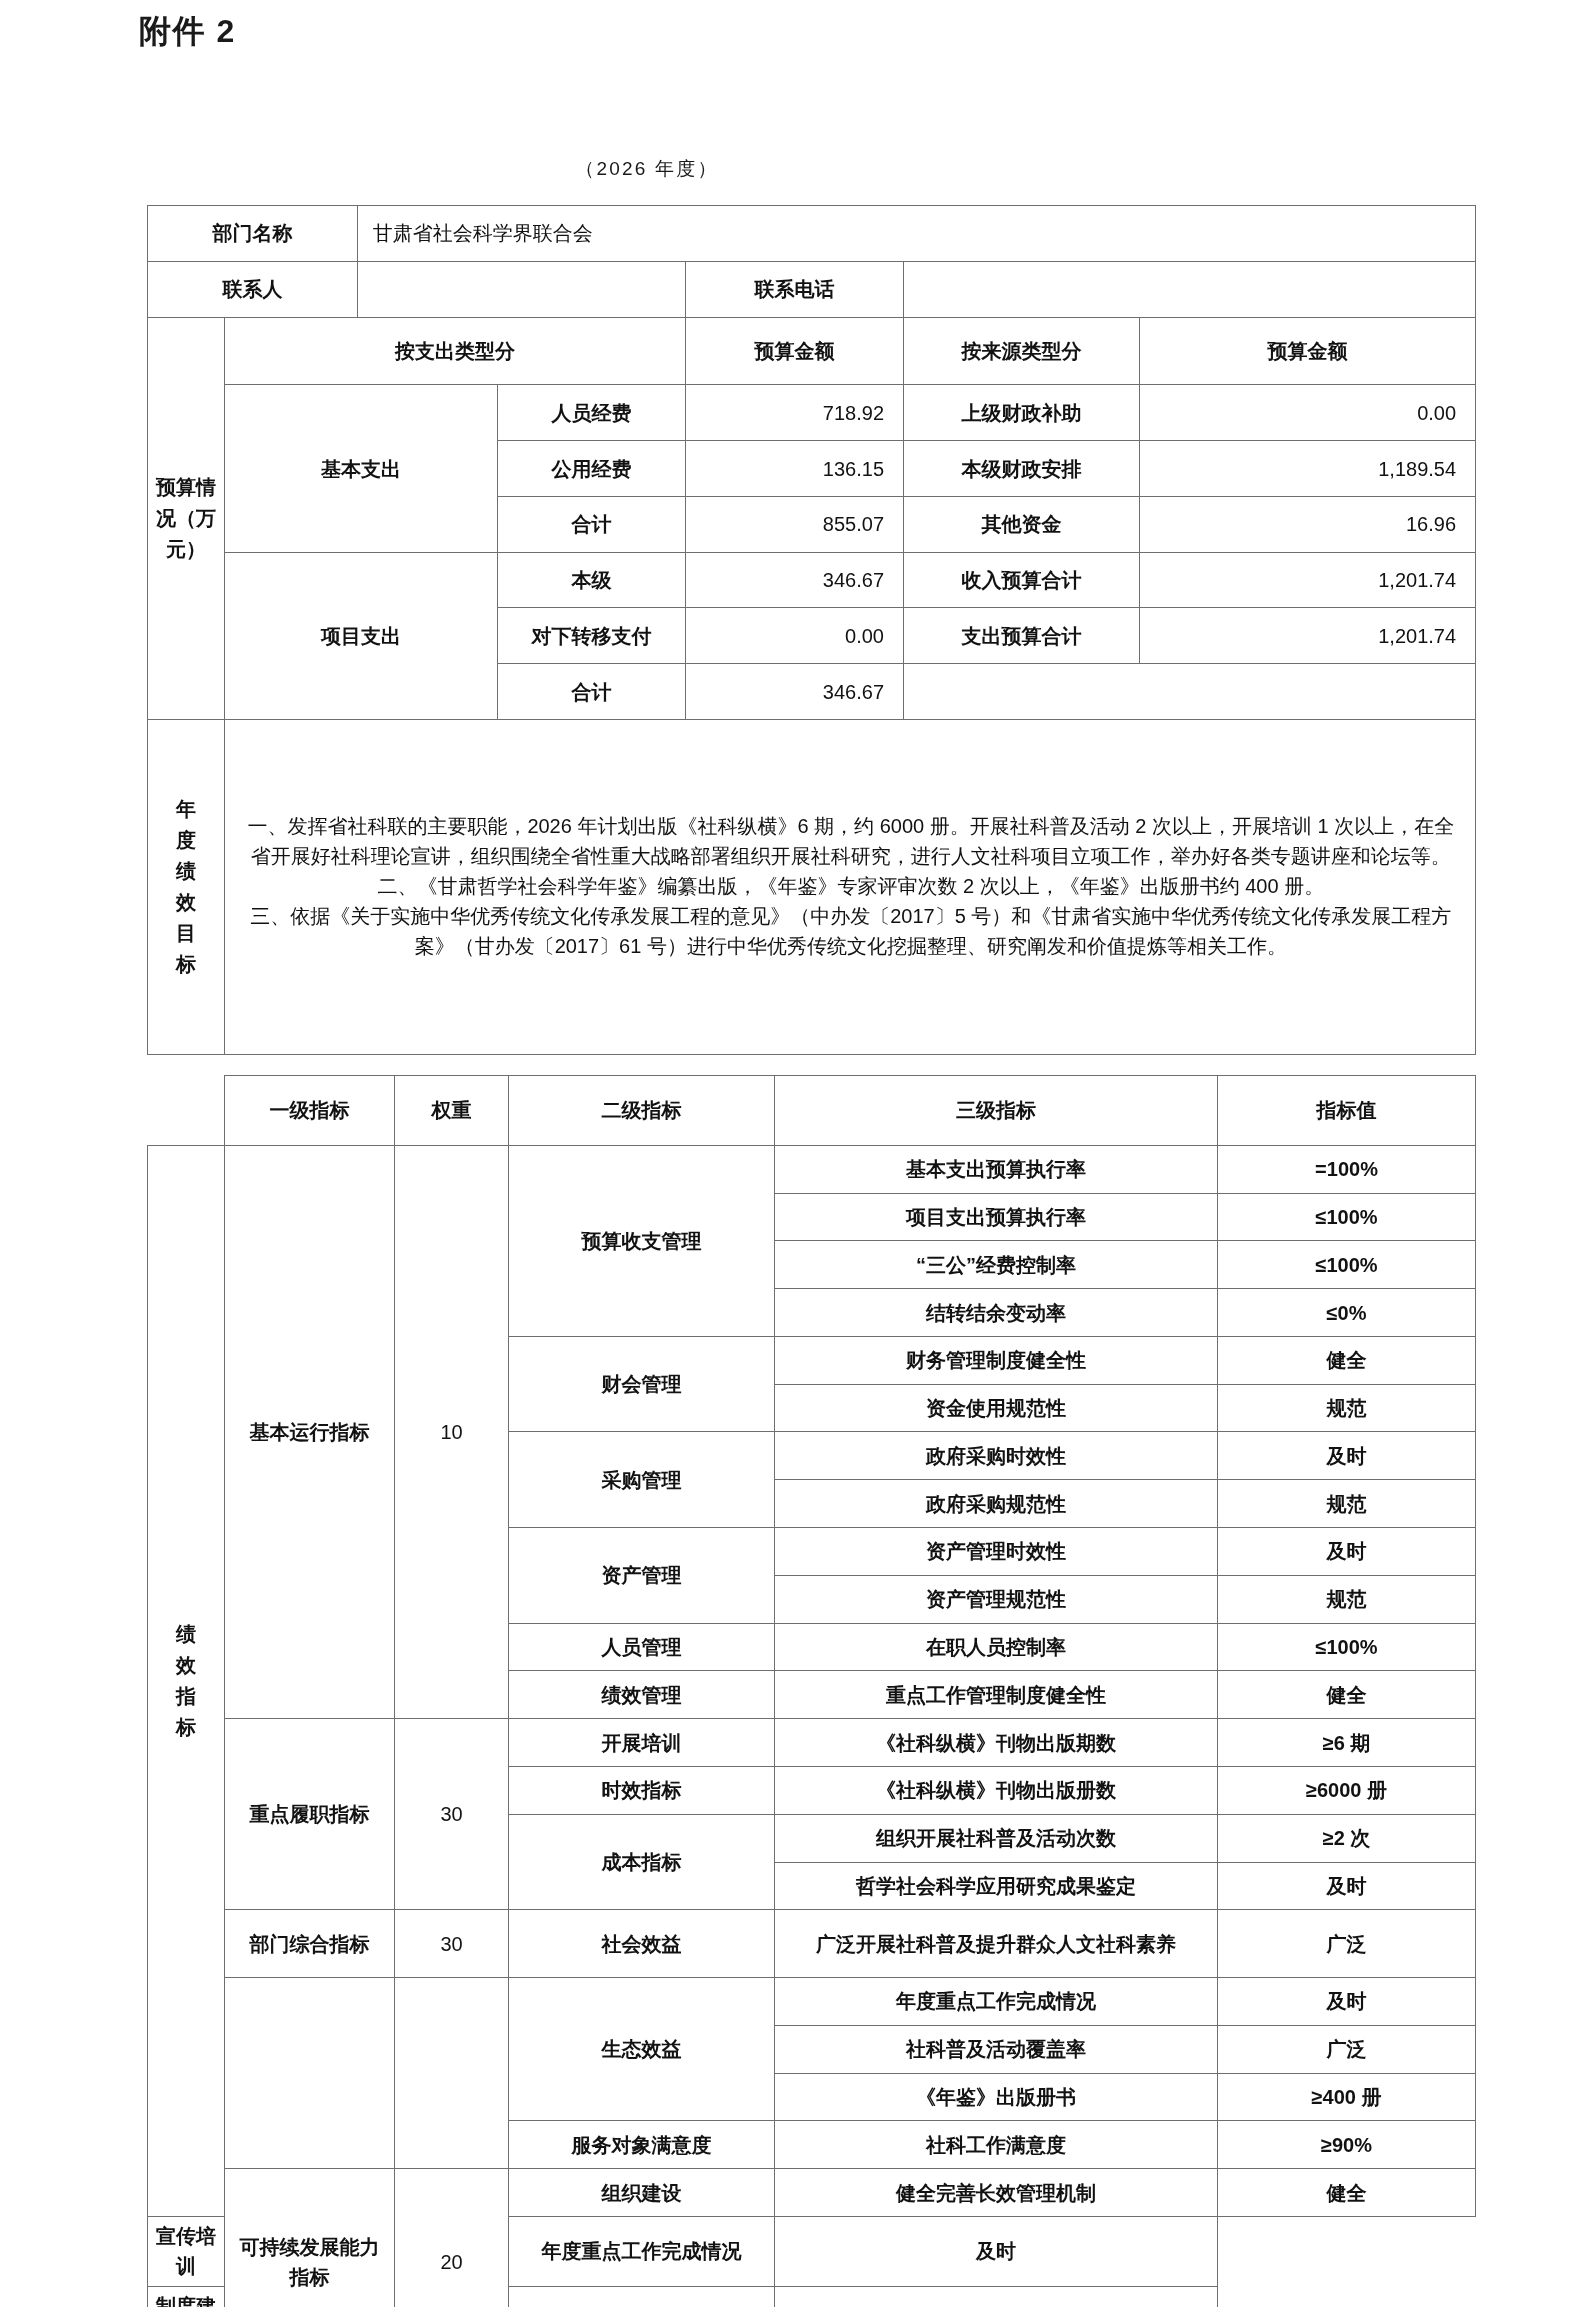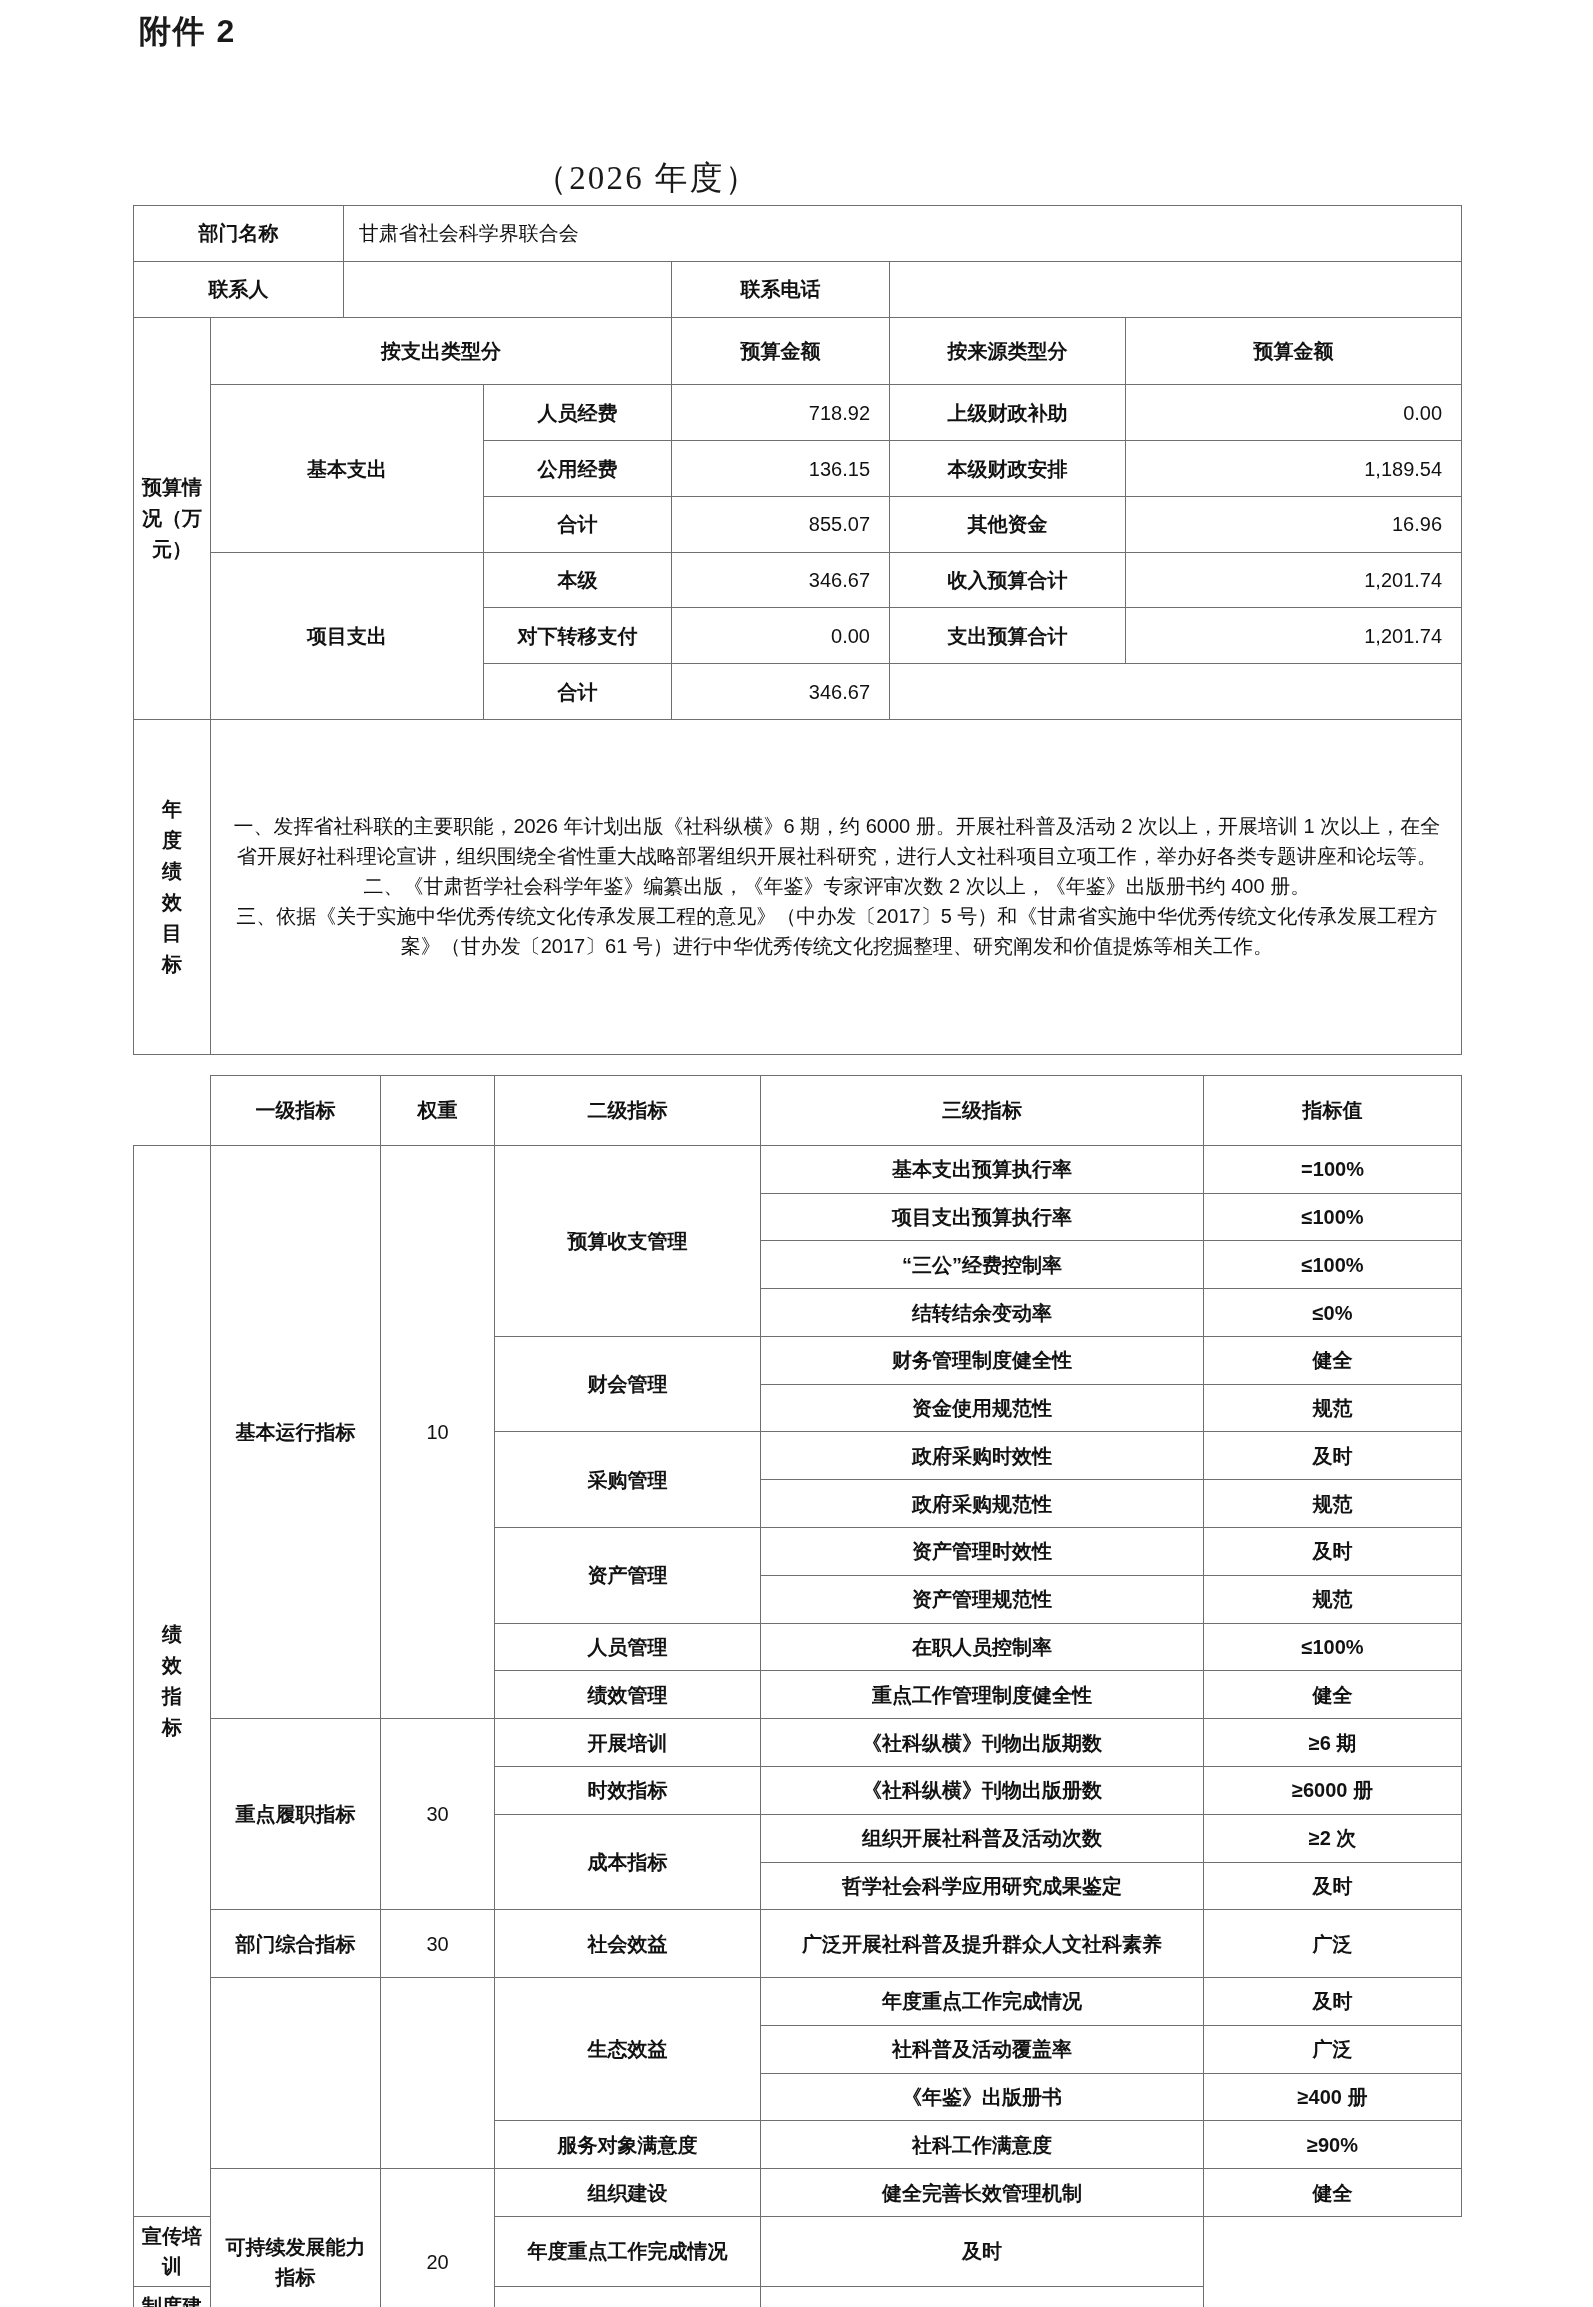--- a/index.html
+++ b/index.html
@@ -43,31 +43,32 @@
     font-weight: 700;
     letter-spacing: 4.4px;
     font-family: "Liberation Sans", "DejaVu Sans", sans-serif;
   }
   .doc-subtitle {
     position: absolute;
     left: 0;
     right: 0;
     top: 156px;
     text-align: center;
-    font-size: 33px;
+    font-size: 19px;
     letter-spacing: 2.2px;
-    font-family: Liberation Serif, serif;
+    font-family: Liberation Sans, sans-serif;
   }
 
   
   .tbl {
     position: absolute;
     border-collapse: collapse;
     table-layout: fixed;
     font-size: 20px;
+    margin-left: 14px;
   }
   .tbl td {
     border: 1.1px solid #6f6f6f;
     padding: 4.4px 7.4px;
     text-align: center;
     vertical-align: middle;
     line-height: 1.5;
     font-family: "Liberation Sans", "DejaVu Sans", sans-serif;
     font-weight: 700;
     color: #121212;

